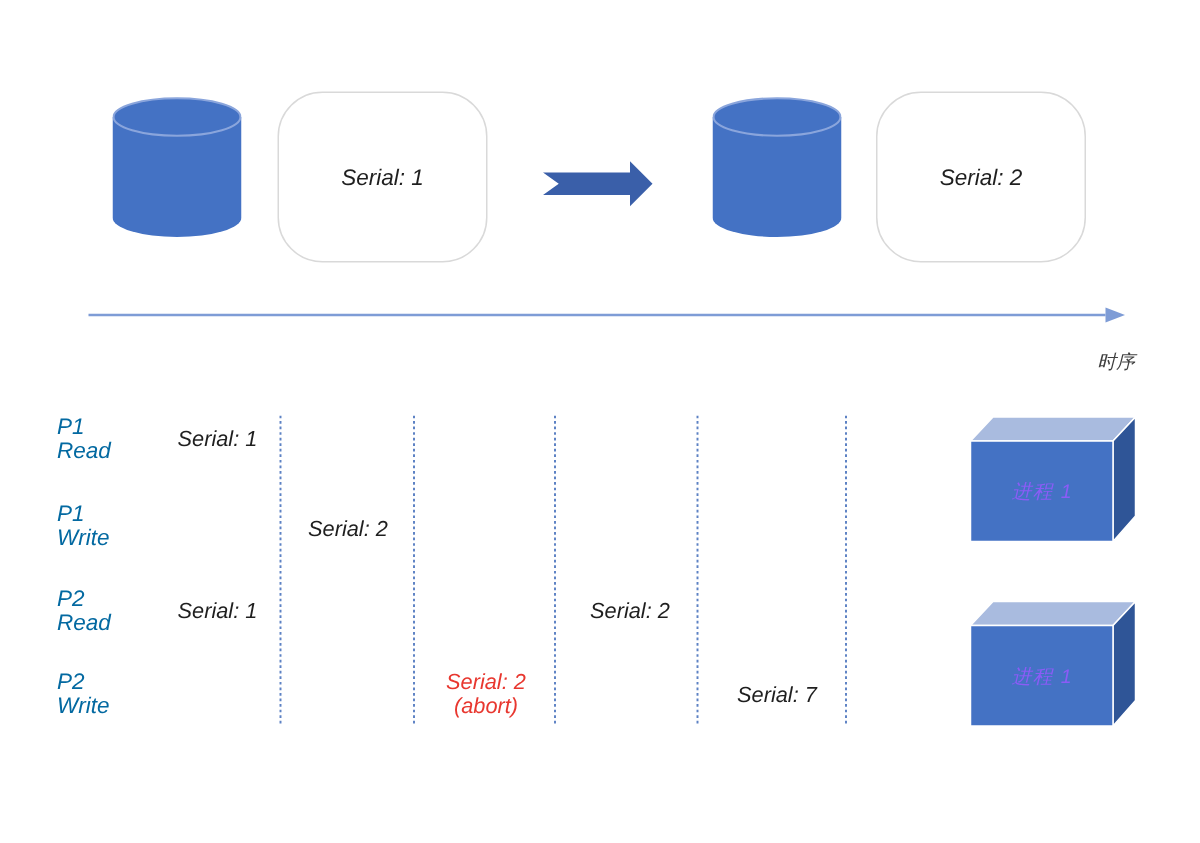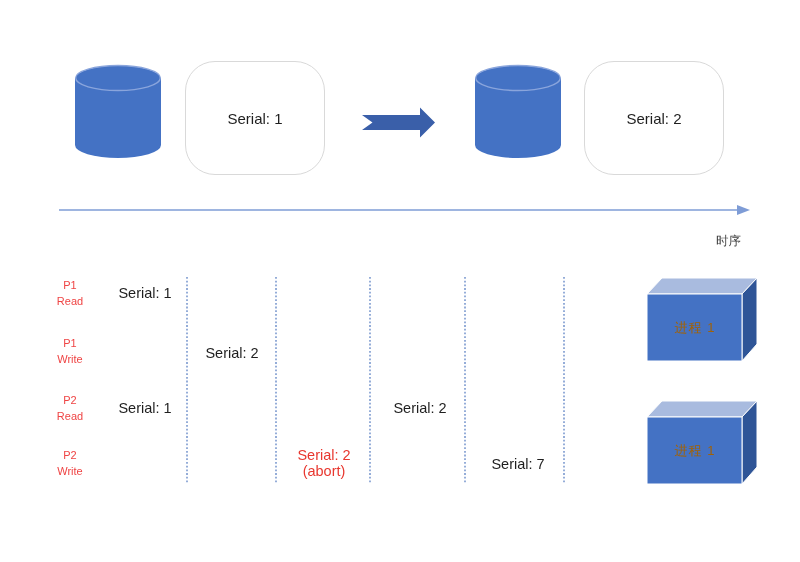--- a/index.html
+++ b/index.html
@@ -1,18 +1,18 @@
 <!DOCTYPE html>
 <html style="--accent: #4472C4; --cube_top: #A9BBDF; --cube_side: #2F5597; --arrow: #3A5FA9; --timeline: #7E9CD6; --grid_line: #5d82c4; --box_border: #D9D9D9; --abort_red: #E8372F; --text: #1F1F1F; --label_gray: #3F3F3F;"><head>
 <meta charset="utf-8">
 <style>
   html,body{margin:0;padding:0;background:#ffffff;}
   .canvas{
     position:relative;width:800px;height:562px;background:#ffffff;overflow:hidden;
-    font-family:"Liberation Sans","DejaVu Sans",sans-serif;color:var(--text,#1f1f1f);
+    font-family:"Liberation Sans","DejaVu Sans",sans-serif;color:var(--text,#1f1f1f);font-style:italic;
   }
   .abs{position:absolute;}
 
   
   .pill{
     position:absolute;width:138px;height:112px;border:1px solid var(--box_border,#d9d9d9);
     border-radius:30px;display:flex;align-items:center;justify-content:center;
     font-size:15px;color:#1f1f1f;background:#ffffff;
   }
 
@@ -21,37 +21,37 @@
   .cyl-rim{fill:var(--accent,#4472C4);stroke:#8aa5dc;stroke-width:1.4;}
   .blk-arrow{fill:var(--arrow,#3A5FA9);}
   .tl-line{stroke:var(--timeline,#7E9CD6);stroke-width:1.6;}
   .tl-head{fill:var(--timeline,#7E9CD6);}
   .grid-line{stroke:var(--grid_line,#5d82c4);stroke-width:1.3;stroke-dasharray:1.8 1.9;}
   .cube-front{fill:var(--accent,#4472C4);stroke:#ffffff;stroke-width:1;}
   .cube-top{fill:var(--cube_top,#A9BBDF);stroke:#ffffff;stroke-width:1;}
   .cube-side{fill:var(--cube_side,#2F5597);stroke:#ffffff;stroke-width:1;}
 
   .timeline-label{
-    position:absolute;left:716px;top:233px;width:56px;text-align:left;
+    position:absolute;left:716px;top:233px;width:56px;text-align:center;
     font-size:12.5px;color:var(--label_gray,#3f3f3f);
   }
 
   .row-label{
-    position:absolute;left:38px;width:64px;text-align:center;
-    font-size:11px;line-height:16px;color:#ef4444;
+    position:absolute;left:38px;width:64px;
+    font-size:15px;line-height:16px;color:#0369a1;
   }
   .cell{
     position:absolute;width:92px;text-align:center;
     font-size:14.5px;line-height:16px;color:#1f1f1f;
   }
   .cell.abort{color:var(--abort_red,#E8372F);}
 
   .cube-label{
     position:absolute;width:94px;text-align:center;
-    font-size:13px;color:#a16207;letter-spacing:1px;
+    font-size:13px;color:#8b5cf6;letter-spacing:1px;
   }
 </style>
 </head>
 <body>
 
 <div class="canvas">
 
   <svg class="abs" style="left:75px;top:64px;" width="86" height="96" viewBox="0 0 86 96">
     <path class="cyl-body" d="M0,14 L0,81 A43,13 0 0 0 86,81 L86,14 Z"></path>
     <ellipse class="cyl-rim" cx="43" cy="14" rx="42.3" ry="12.5"></ellipse>

